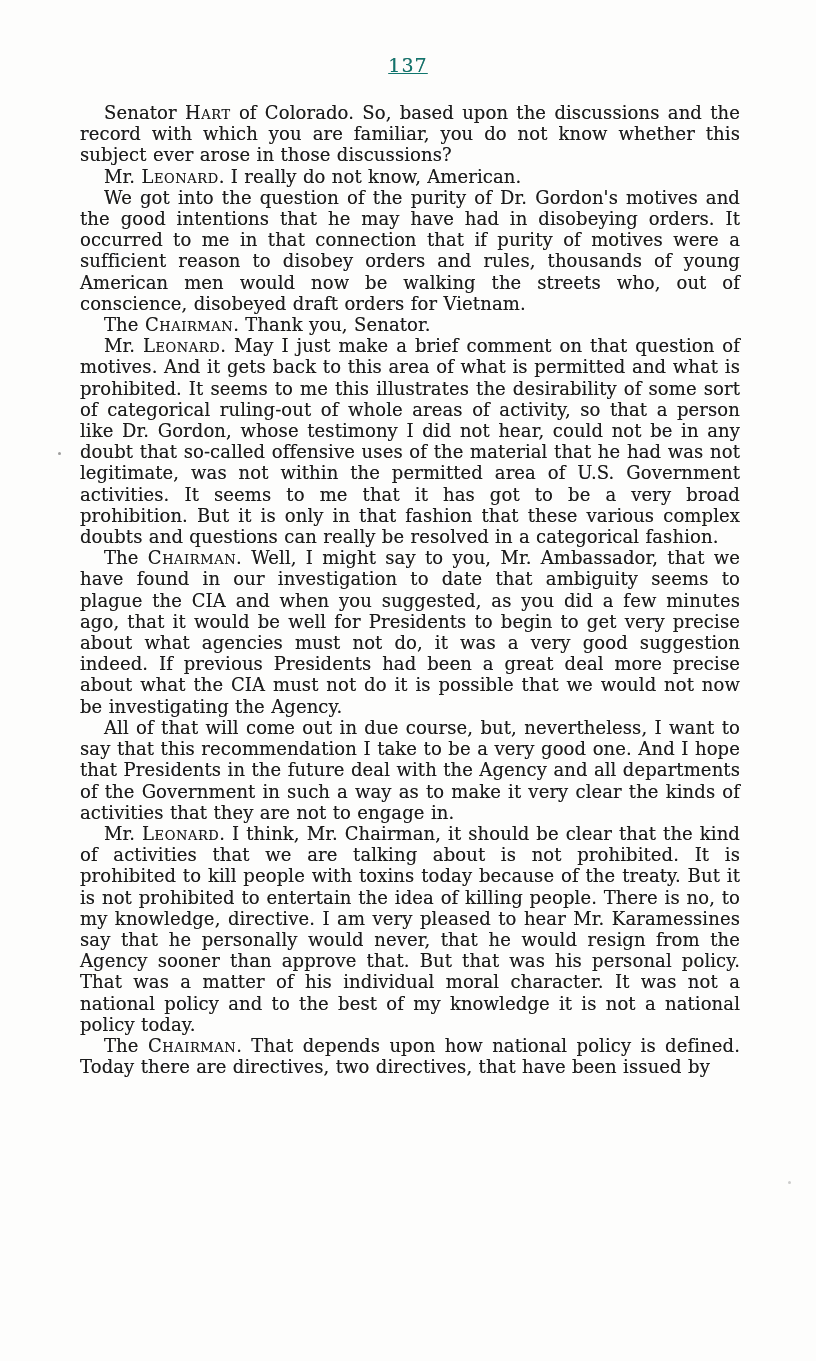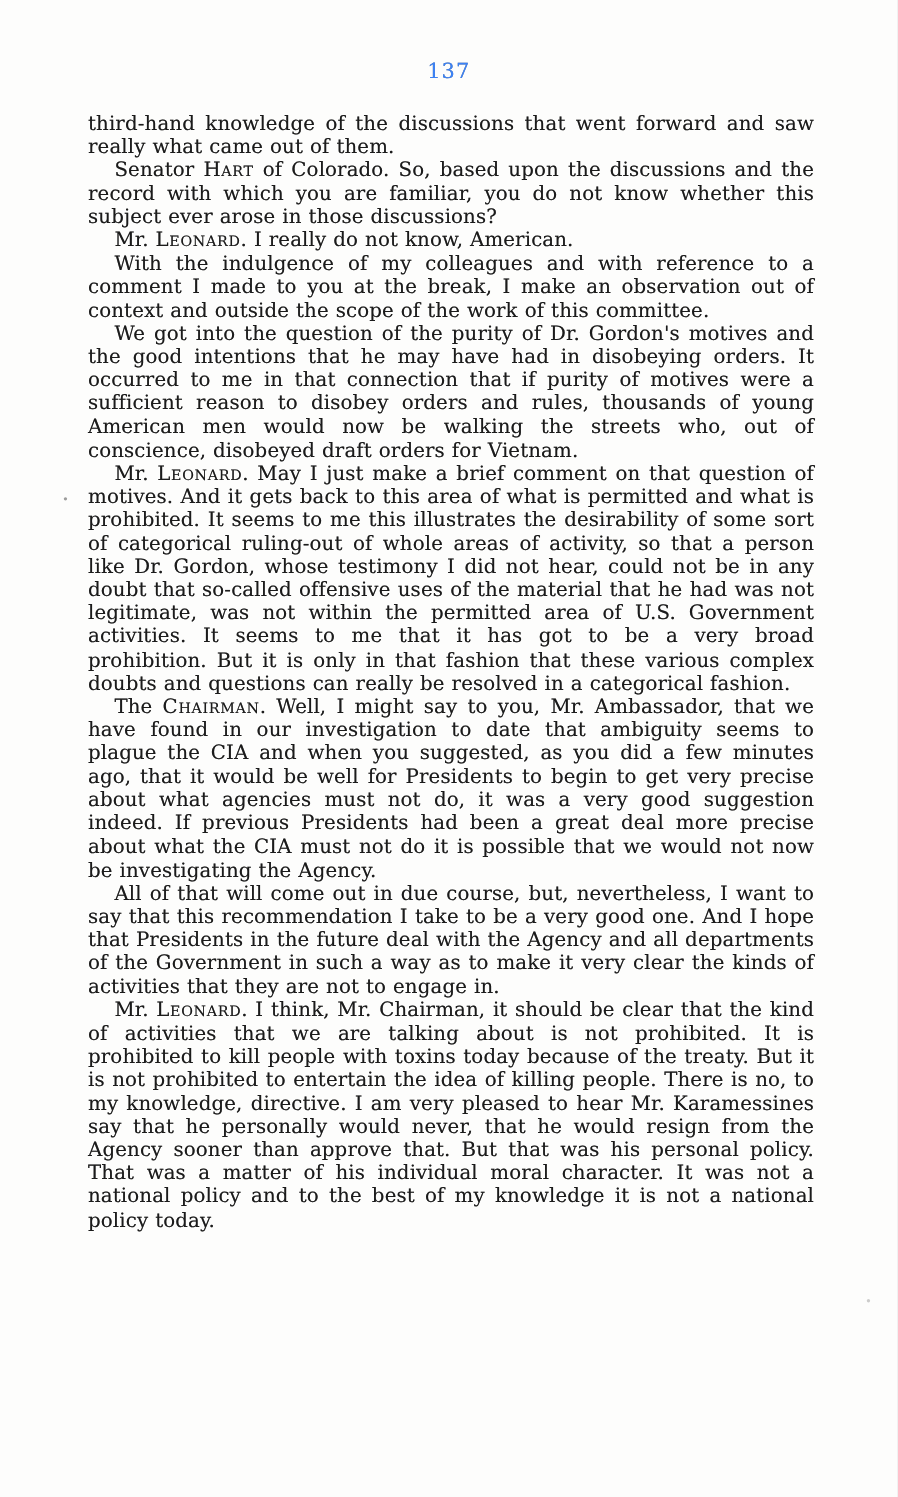--- a/index.html
+++ b/index.html
@@ -18,22 +18,23 @@
     color: #1b1b1b;
   }
   .page-number {
     position: absolute;
     top: 54px;
     left: 0;
     right: 0;
     text-align: center;
     font-size: 19px;
     letter-spacing: 1px;
-    color: #3b82f6;
+    color: #0f766e;
     text-shadow: 0 0 0.6px rgba(20,20,20,0.55);
+    text-decoration: underline;
   }
   .text-column {
     position: absolute;
     top: 102px;
     left: 80px;
     width: 660px;
     font-size: 18px;
     line-height: 21.2px;
     text-align: justify;
     text-shadow: 0 0 0.6px rgba(20,20,20,0.5);
@@ -68,39 +69,39 @@
 </style>
 </head>
 <body>
 
 <div class="page">
 
   <div class="page-number">137</div>
 
   <div class="text-column">
 
-    <p class="noindent"><span>third-hand knowledge of the discussions that went forward and saw really what came out of them.</span></p>
 
     <p><span>Senator </span><span class="sc">Hart</span><span> of Colorado. So, based upon the discussions and the record with which you are familiar, you do not know whether this subject ever arose in those discussions?</span></p>
 
     <p><span>Mr. </span><span class="sc">Leonard</span><span>. I really do not know, American.</span></p>
 
 
-    <p><span>With the indulgence of my colleagues and with reference to a comment I made to you at the break, I make an observation out of context and outside the scope of the work of this committee.</span></p>
 
     <p><span>We got into the question of the purity of Dr. Gordon's motives and the good intentions that he may have had in disobeying orders. It occurred to me in that connection that if purity of motives were a sufficient reason to disobey orders and rules, thousands of young American men would now be walking the streets who, out of conscience, disobeyed draft orders for Vietnam.</span></p>
 
+    <p><span>The </span><span class="sc">Chairman</span><span>. Thank you, Senator.</span></p>
 
     <p><span>Mr. </span><span class="sc">Leonard</span><span>. May I just make a brief comment on that question of motives. And it gets back to this area of what is permitted and what is prohibited. It seems to me this illustrates the desirability of some sort of categorical ruling-out of whole areas of activity, so that a person like Dr. Gordon, whose testimony I did not hear, could not be in any doubt that so-called offensive uses of the material that he had was not legitimate, was not within the permitted area of U.S. Government activities. It seems to me that it has got to be a very broad prohibition. But it is only in that fashion that these various complex doubts and questions can really be resolved in a categorical fashion.</span></p>
 
     <p><span>The </span><span class="sc">Chairman</span><span>. Well, I might say to you, Mr. Ambassador, that we have found in our investigation to date that ambiguity seems to plague the CIA and when you suggested, as you did a few minutes ago, that it would be well for Presidents to begin to get very precise about what agencies must not do, it was a very good suggestion indeed. If previous Presidents had been a great deal more precise about what the CIA must not do it is possible that we would not now be investigating the Agency.</span></p>
 
     <p><span>All of that will come out in due course, but, nevertheless, I want to say that this recommendation I take to be a very good one. And I hope that Presidents in the future deal with the Agency and all departments of the Government in such a way as to make it very clear the kinds of activities that they are not to engage in.</span></p>
 
     <p><span>Mr. </span><span class="sc">Leonard</span><span>. I think, Mr. Chairman, it should be clear that the kind of activities that we are talking about is not prohibited. It is prohibited to kill people with toxins today because of the treaty. But it is not prohibited to entertain the idea of killing people. There is no, to my knowledge, directive. I am very pleased to hear Mr. Karamessines say that he personally would never, that he would resign from the Agency sooner than approve that. But that was his personal policy. </span><span class="u">That was a matter of his individual</span><span> moral character. It was not a national policy and to the best of my knowledge it is not a </span><span class="u">national</span><span> policy today.</span></p>
 
+    <p><span>The </span><span class="sc">Chairman</span><span>. That depends upon how national policy is defined. Today there are directives, two directives, that have been issued by</span></p>
 
   </div>
 
   <div class="speck" style="left:58px; top:452px;"></div>
   <div class="speck" style="left:788px; top:1181px; opacity:0.5;"></div>
 
 </div>
 
 </body></html>

